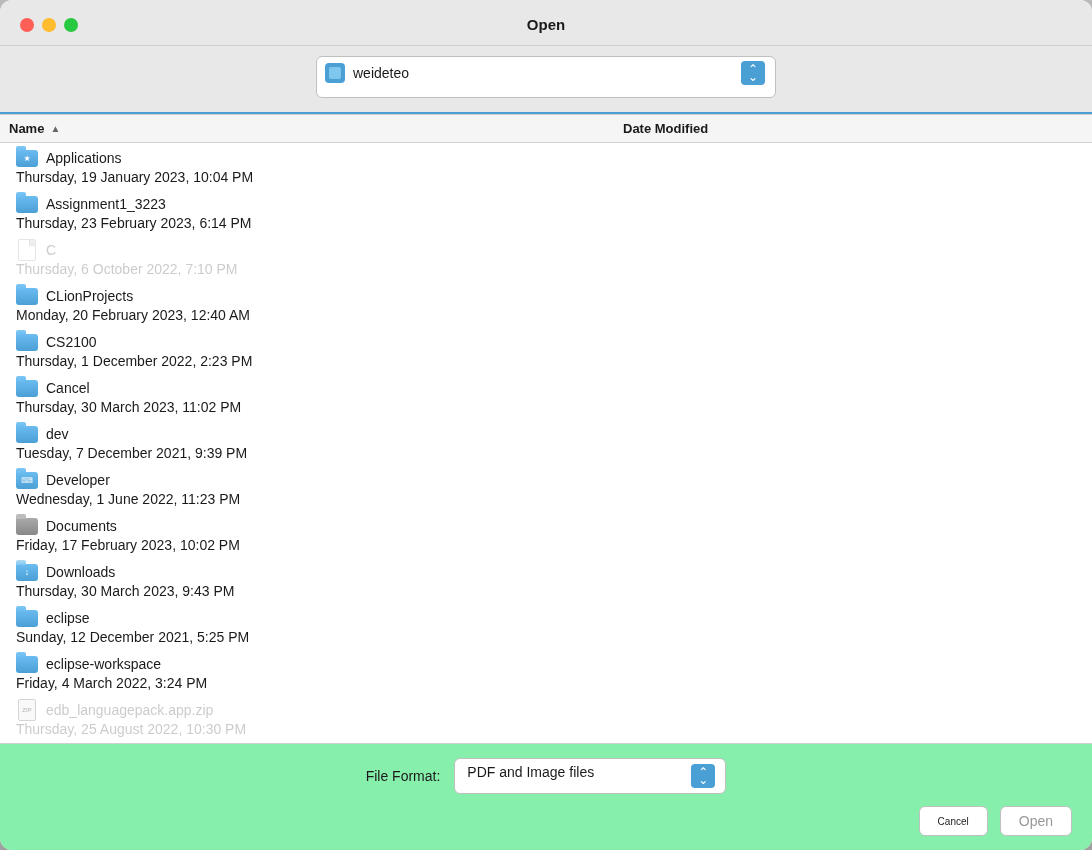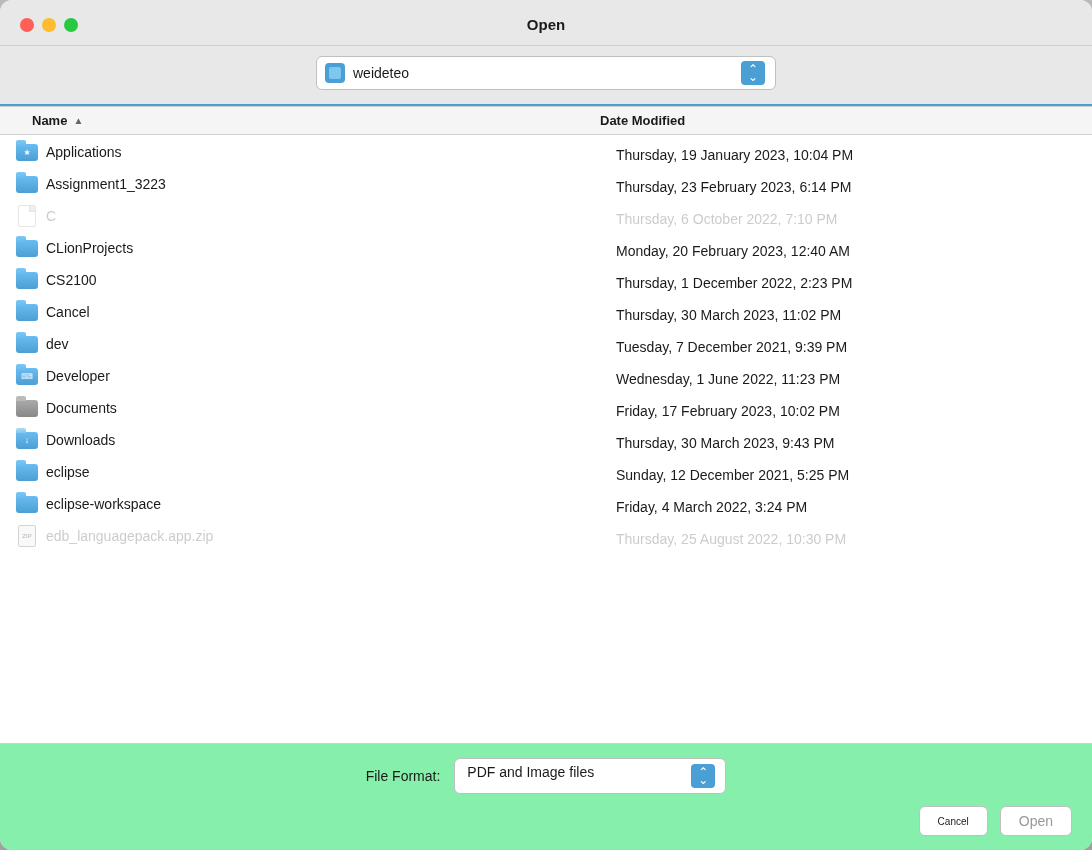--- a/index.html
+++ b/index.html
@@ -75,21 +75,21 @@
       border-bottom: 2px solid #4a9fd5;
     }
 
     .location-selector {
       display: flex;
       align-items: center;
       gap: 8px;
       background: white;
       border: 1px solid #c0c0c0;
       border-radius: 6px;
-      padding: 4px 10px 4px 8px;
+      padding: 4px 10px 12px 8px;
       width: 460px;
       position: relative;
     }
 
     .location-icon {
       width: 20px;
       height: 20px;
       background: #4a9fd5;
       border-radius: 4px;
       display: flex;
@@ -139,21 +139,21 @@
       flex: 1;
       display: flex;
       flex-direction: column;
       overflow: hidden;
     }
 
     
     .column-headers {
       display: flex;
       align-items: center;
-      padding: 6px 32px;
+      padding: 6px 9px;
       background: #f5f5f5;
       border-bottom: 1px solid #d0d0d0;
       position: sticky;
       top: 0;
     }
 
     .col-name {
       flex: 1;
       display: flex;
       align-items: center;
@@ -191,24 +191,25 @@
     }
 
     .file-rows::-webkit-scrollbar-thumb {
       background: #b0b0b0;
       border-radius: 6px;
       border: 2px solid #f0f0f0;
     }
 
     .file-row {
       display: flex;
-      align-items: flex-end;
+      align-items: flex-start;
       padding: 4px 16px;
       min-height: 32px;
       cursor: pointer;
+      flex-direction: column;
     }
 
     .file-row.greyed {
       opacity: 0.5;
     }
 
     .file-name-cell {
       flex: 1;
       display: flex;
       align-items: center;

